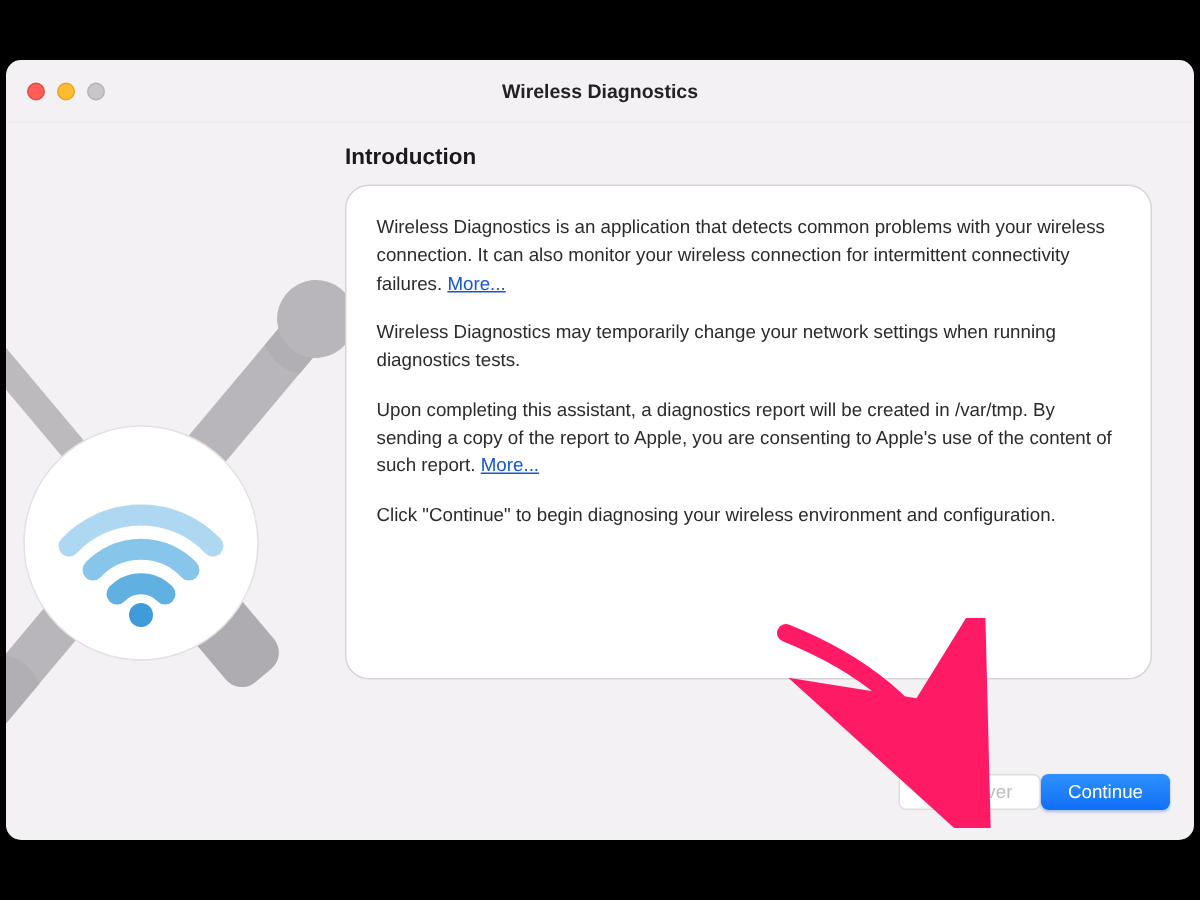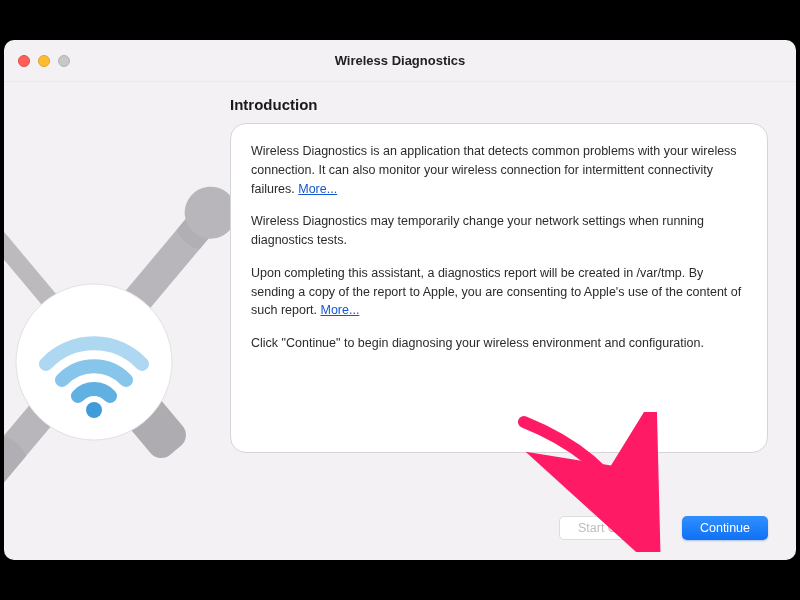--- a/index.html
+++ b/index.html
@@ -88,24 +88,24 @@
     }
     .panel p { margin-bottom: 14px; }
     .panel p:last-child { margin-bottom: 0; }
     .more-link {
       color: #1557cf;
       text-decoration: underline;
       cursor: pointer;
     }
     .button-row {
       position: absolute;
-      right: 28px;
+      right: 16px;
       bottom: 20px;
       display: flex;
-      gap: 28px;
+      gap: 0;
     }
     .btn {
       height: 24px;
       padding: 0 18px;
       border-radius: 5px;
       font-size: 12.5px;
       display: flex;
       align-items: center;
       justify-content: center;
       cursor: pointer;

